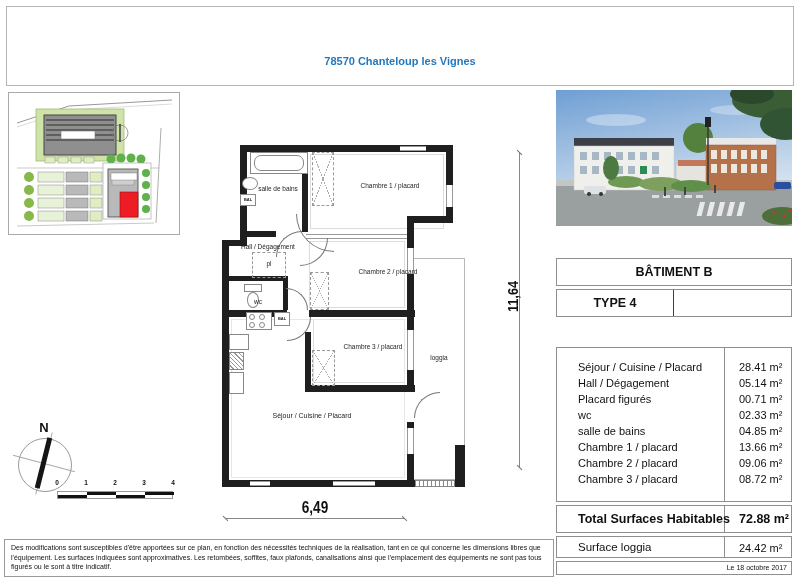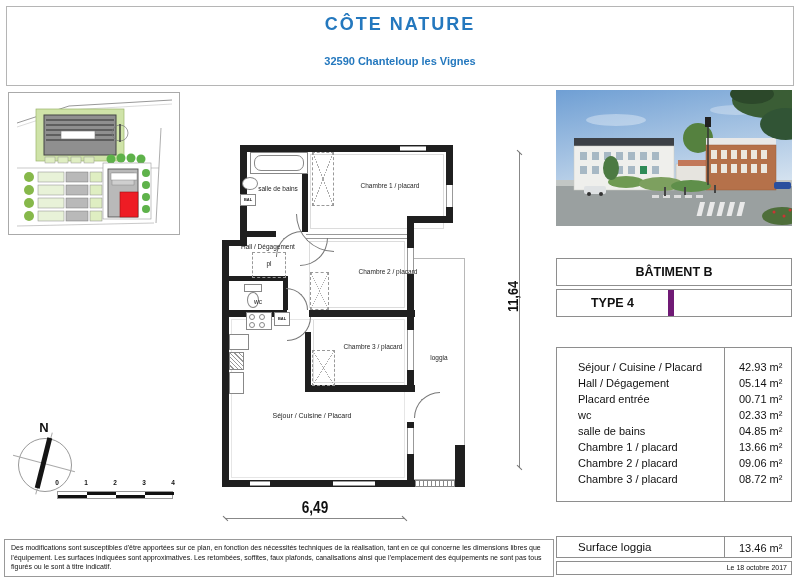--- a/index.html
+++ b/index.html
@@ -68,22 +68,21 @@
   
   .disc{position:absolute;left:4px;top:539px;width:550px;height:38px;border:1px solid #999;box-sizing:border-box;
         padding:3px 6px;font-size:7px;line-height:9.5px;color:#111;}
 </style>
 </head>
 <body>
 
 <div class="sheet">
 
   <div class="hdrbox"></div>
-  <div class="title">CÔTE NATURE</div>
-  <div class="subtitle">32590 Chanteloup les Vignes</div>
+  <div class="subtitle">78570 Chanteloup les Vignes</div>
 
   <div class="siteplanbox">
     <svg width="168" height="139" viewBox="0 0 168 139">
       <path d="M8,30 L60,13 L163,7" fill="none" stroke="#999" stroke-width="1"></path>
       <path d="M8,34 L60,17 L163,11" fill="none" stroke="#ccc" stroke-width="0.7"></path>
       <rect x="27" y="16" width="88" height="52" fill="#cfe3a8" stroke="#9ab46a" stroke-width="0.7"></rect>
       <rect x="35" y="22" width="72" height="40" fill="#8f8f8f" stroke="#444" stroke-width="1"></rect>
       <line x1="37" y1="27" x2="105" y2="27" stroke="#5e5e5e" stroke-width="2"></line>
       <line x1="37" y1="32" x2="105" y2="32" stroke="#5e5e5e" stroke-width="2"></line>
       <line x1="37" y1="37" x2="105" y2="37" stroke="#5e5e5e" stroke-width="2"></line>
@@ -319,37 +318,37 @@
       </div>
     <div class="sbcell" style="left:87px">
         <div class="sbink" style="top:0"></div>
       </div>
   </div>
 
   <div class="box cellcenter" style="left:556px;top:258px;width:236px;height:28px">
     <span>BÂTIMENT B</span>
   </div>
   <div class="box" style="left:556px;top:289px;width:236px;height:28px;display:flex">
-    <div class="cellcenter" style="width:117px;border-right:6px solid #701a75;box-sizing:border-box">
+    <div class="cellcenter" style="width:117px;border-right:1px solid #701a75;box-sizing:border-box">
       <span>TYPE 4</span>
     </div>
   </div>
 
   <div class="box" style="left:556px;top:347px;width:236px;height:155px;padding-top:12px">
     <div class="vdash"></div>
     <div class="roomrow">
         <span class="rl">Séjour / Cuisine / Placard</span>
-        <span class="rv">42.93 m²</span>
+        <span class="rv">28.41 m²</span>
       </div>
     <div class="roomrow">
         <span class="rl">Hall / Dégagement</span>
         <span class="rv">05.14 m²</span>
       </div>
     <div class="roomrow">
-        <span class="rl">Placard entrée</span>
+        <span class="rl">Placard figurés</span>
         <span class="rv">00.71 m²</span>
       </div>
     <div class="roomrow">
         <span class="rl">wc</span>
         <span class="rv">02.33 m²</span>
       </div>
     <div class="roomrow">
         <span class="rl">salle de bains</span>
         <span class="rv">04.85 m²</span>
       </div>
@@ -360,24 +359,29 @@
     <div class="roomrow">
         <span class="rl">Chambre 2 / placard</span>
         <span class="rv">09.06 m²</span>
       </div>
     <div class="roomrow">
         <span class="rl">Chambre 3 / placard</span>
         <span class="rv">08.72 m²</span>
       </div>
   </div>
 
+  <div class="box" style="left:556px;top:505px;width:236px;height:28px">
+    <div class="vdash"></div>
+    <span class="totlbl">Total Surfaces Habitables</span>
+    <span class="totval">72.88 m²</span>
+  </div>
   <div class="box" style="left:556px;top:536px;width:236px;height:22px">
     <div class="vdash"></div>
     <span class="loglbl">Surface loggia</span>
-    <span class="logval">13.46 m²</span>
+    <span class="logval">24.42 m²</span>
   </div>
   <div class="box datestrip" style="left:556px;top:561px;width:236px;height:14px;padding:2px 4px 0 0">
     <span>Le 18 octobre 2017</span>
   </div>
 
   <div class="disc">
     <span>Des modifications sont susceptibles d'être apportées sur ce plan, en fonction des nécessités techniques de la réalisation, tant en ce qui concerne les dimensions libres que l'équipement. Les surfaces indiquées sont approximatives. Les retombées, soffites, faux plafonds, canalisations ainsi que l'emplacement des équipements ne sont pas tous figurés ou le sont à titre indicatif.</span>
   </div>
 
 </div>

